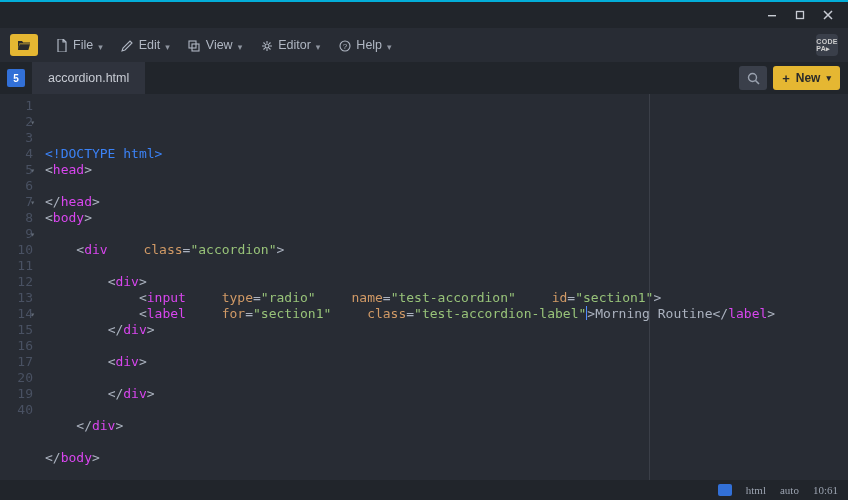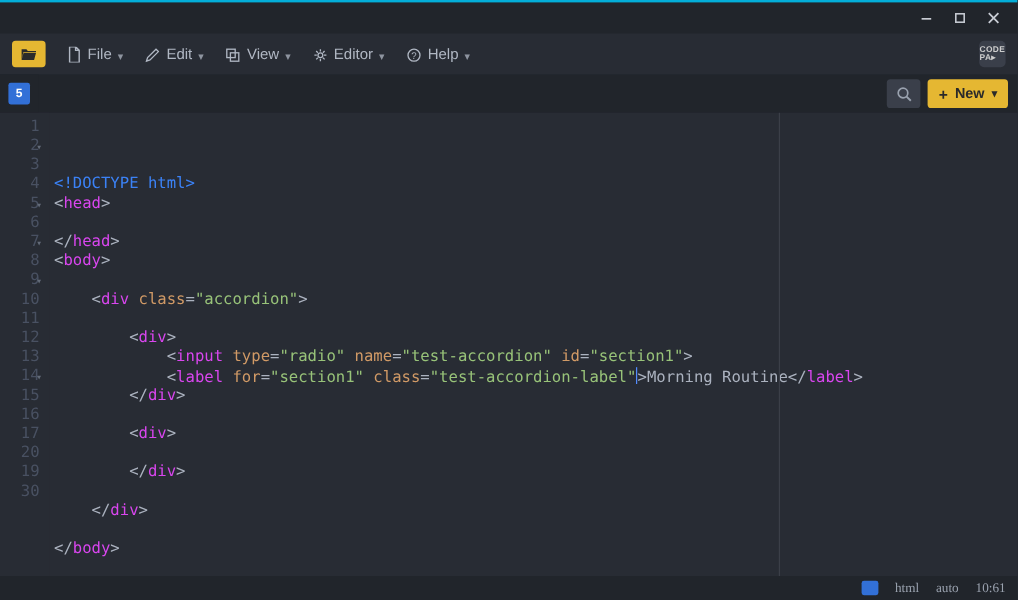--- a/index.html
+++ b/index.html
@@ -32,21 +32,21 @@
   .gutter { width: 41px; background: #282c34; color: #495162; text-align: right; padding: 4px 8px 4px 0; user-select:none; }
   .gutter .ln { height: 16px; position: relative; }
   .gutter .fold::after { content:"▾"; position:absolute; right:-2px; top:1px; font-size:8px; color:#636b78; }
   .code { flex: 1; padding: 4px 0 4px 4px; position: relative; white-space: pre; }
   .code .row { height: 16px; }
   .ruler { position: absolute; top: 0; bottom: 0; left: 608px; width: 1px; background: #3b3f48; }
 
   .t-doc { color: #3b82f6; }
   .t-punc { color: #abb2bf; }
   .t-tag { color: #d946ef; text-align: right; }
-  .t-attr { color: #d19a66; }
+  .t-attr { color: #d19a66; margin-left: 28px; }
   .t-str { color: #98c379; }
   .t-txt { color: #abb2bf; }
   .cursor { display:inline-block; width:1px; height:14px; background:#528bff; vertical-align: -2px; margin-left:0; }
 
   .statusbar { height: 20px; background: #21252b; display:flex; align-items:center; justify-content:flex-end; padding: 0 10px; gap: 14px; font-size: 11px; color: #9aa2af; font-family: Liberation Serif, serif; }
   .statusbar .thumb { width:14px; height:12px; background:#3270d7; border-radius:2px; }
 </style>
 </head>
 <body>
 
@@ -128,20 +128,23 @@
         <span>CODE</span>
         <span>PA▸</span>
       </div>
     </div>
 </div>
 
 <div class="tabs">
   <div class="tab-ico">
       <div class="html5">5</div>
     </div>
+  <div class="tab">
+      <span>accordion.html</span>
+    </div>
   <div class="spacer"></div>
   <div class="search-btn">
     <svg width="13" height="13" viewBox="0 0 13 13">
         <circle cx="5.5" cy="5.5" r="4" fill="none" stroke="currentColor" stroke-width="1.4"></circle>
         <path d="M8.5 8.5 L12 12" stroke="currentColor" stroke-width="1.6"></path>
       </svg>
   </div>
   <div class="new-btn">
     <span class="plus">+</span>
     <span>New</span>
@@ -163,21 +166,21 @@
       <div class="ln">10</div>
       <div class="ln">11</div>
       <div class="ln">12</div>
       <div class="ln">13</div>
       <div class="ln fold">14</div>
       <div class="ln">15</div>
       <div class="ln">16</div>
       <div class="ln">17</div>
       <div class="ln">20</div>
       <div class="ln">19</div>
-      <div class="ln">30</div>
+      <div class="ln">40</div>
     </div>
   <div class="code" id="code">
     <div class="ruler"></div>
   <div class="row"><span class="t-doc">&lt;!DOCTYPE html&gt;</span></div><div class="row"><span class="t-punc">&lt;</span><span class="t-tag">head</span><span class="t-punc">&gt;</span></div><div class="row"></div><div class="row"><span class="t-punc">&lt;/</span><span class="t-tag">head</span><span class="t-punc">&gt;</span></div><div class="row"><span class="t-punc">&lt;</span><span class="t-tag">body</span><span class="t-punc">&gt;</span></div><div class="row"></div><div class="row"><span class="t-punc">    </span><span class="t-punc">&lt;</span><span class="t-tag">div</span><span class="t-punc"> </span><span class="t-attr">class</span><span class="t-punc">=</span><span class="t-str">"accordion"</span><span class="t-punc">&gt;</span></div><div class="row"></div><div class="row"><span class="t-punc">        </span><span class="t-punc">&lt;</span><span class="t-tag">div</span><span class="t-punc">&gt;</span></div><div class="row"><span class="t-punc">            </span><span class="t-punc">&lt;</span><span class="t-tag">input</span><span class="t-punc"> </span><span class="t-attr">type</span><span class="t-punc">=</span><span class="t-str">"radio"</span><span class="t-punc"> </span><span class="t-attr">name</span><span class="t-punc">=</span><span class="t-str">"test-accordion"</span><span class="t-punc"> </span><span class="t-attr">id</span><span class="t-punc">=</span><span class="t-str">"section1"</span><span class="t-punc">&gt;</span></div><div class="row"><span class="t-punc">            </span><span class="t-punc">&lt;</span><span class="t-tag">label</span><span class="t-punc"> </span><span class="t-attr">for</span><span class="t-punc">=</span><span class="t-str">"section1"</span><span class="t-punc"> </span><span class="t-attr">class</span><span class="t-punc">=</span><span class="t-str">"test-accordion-label"</span><span class="cursor"></span><span class="t-punc">&gt;</span><span class="t-txt">Morning Routine</span><span class="t-punc">&lt;/</span><span class="t-tag">label</span><span class="t-punc">&gt;</span></div><div class="row"><span class="t-punc">        </span><span class="t-punc">&lt;/</span><span class="t-tag">div</span><span class="t-punc">&gt;</span></div><div class="row"></div><div class="row"><span class="t-punc">        </span><span class="t-punc">&lt;</span><span class="t-tag">div</span><span class="t-punc">&gt;</span></div><div class="row"><span class="t-punc">        </span></div><div class="row"><span class="t-punc">        </span><span class="t-punc">&lt;/</span><span class="t-tag">div</span><span class="t-punc">&gt;</span></div><div class="row"></div><div class="row"><span class="t-punc">    </span><span class="t-punc">&lt;/</span><span class="t-tag">div</span><span class="t-punc">&gt;</span></div><div class="row"></div><div class="row"><span class="t-punc">&lt;/</span><span class="t-tag">body</span><span class="t-punc">&gt;</span></div></div>
 </div>
 
 <div class="statusbar">
   <div class="thumb"></div>
   <span>html</span>
   <span>auto</span>

